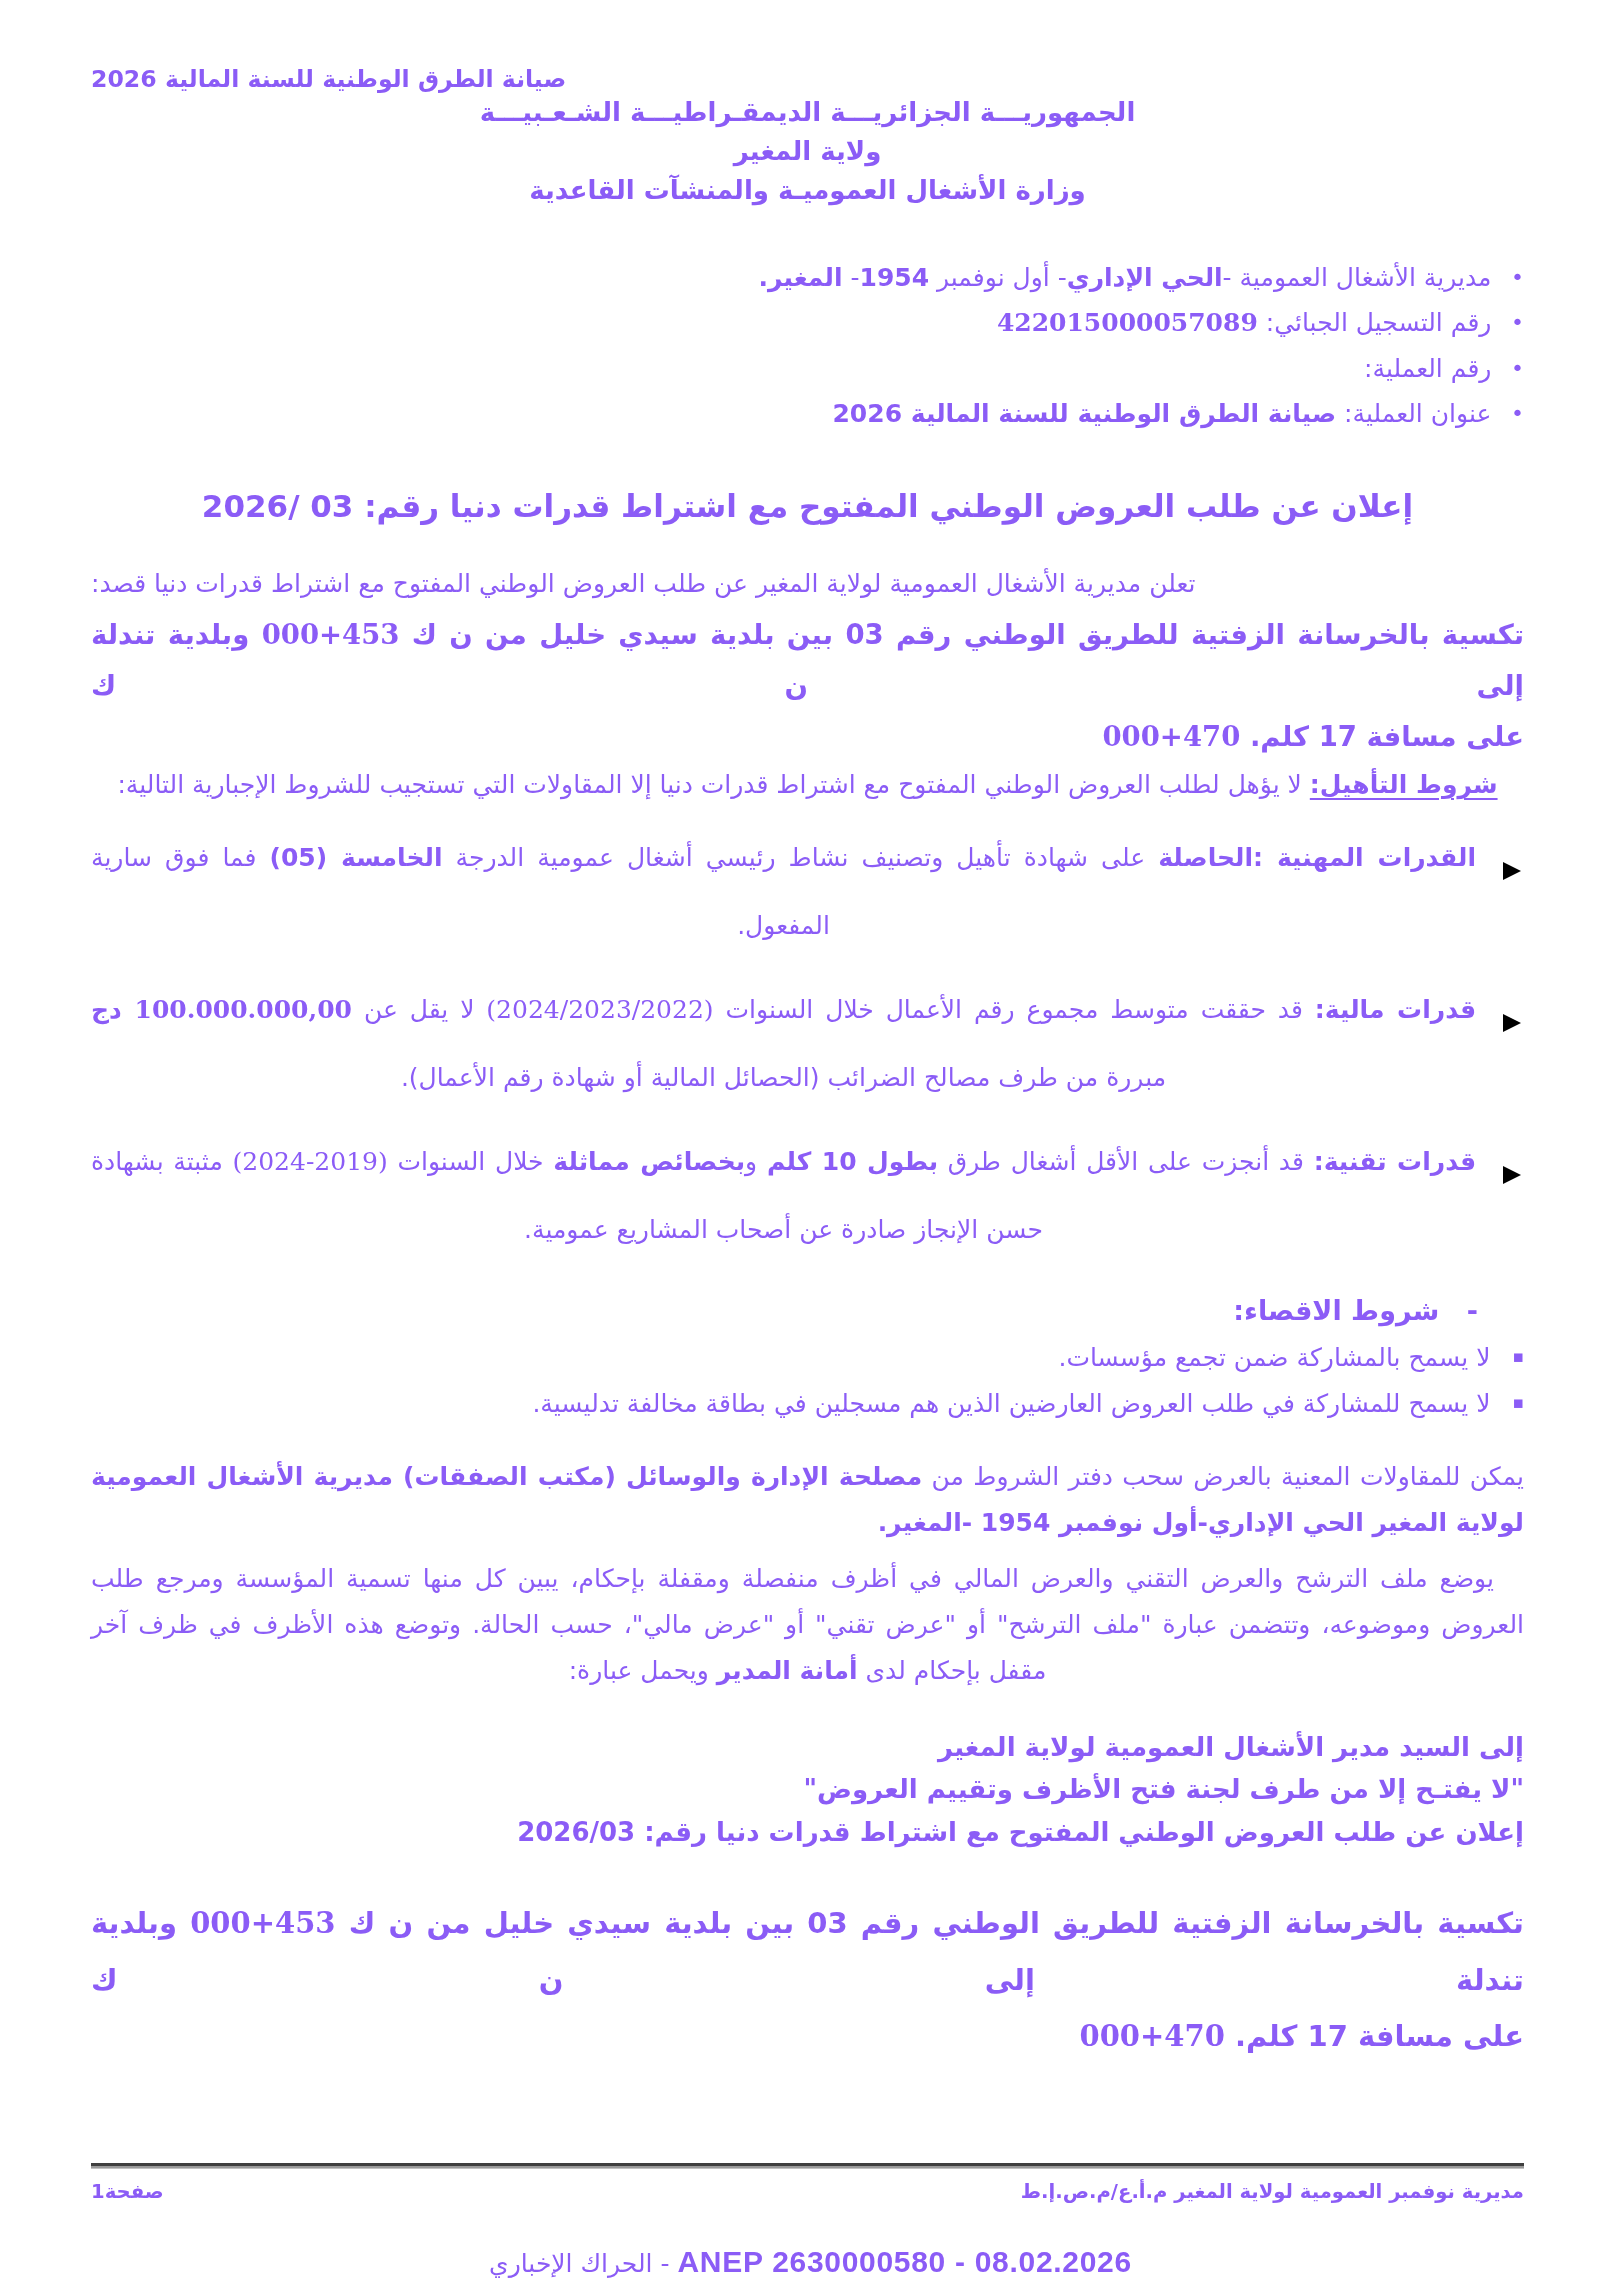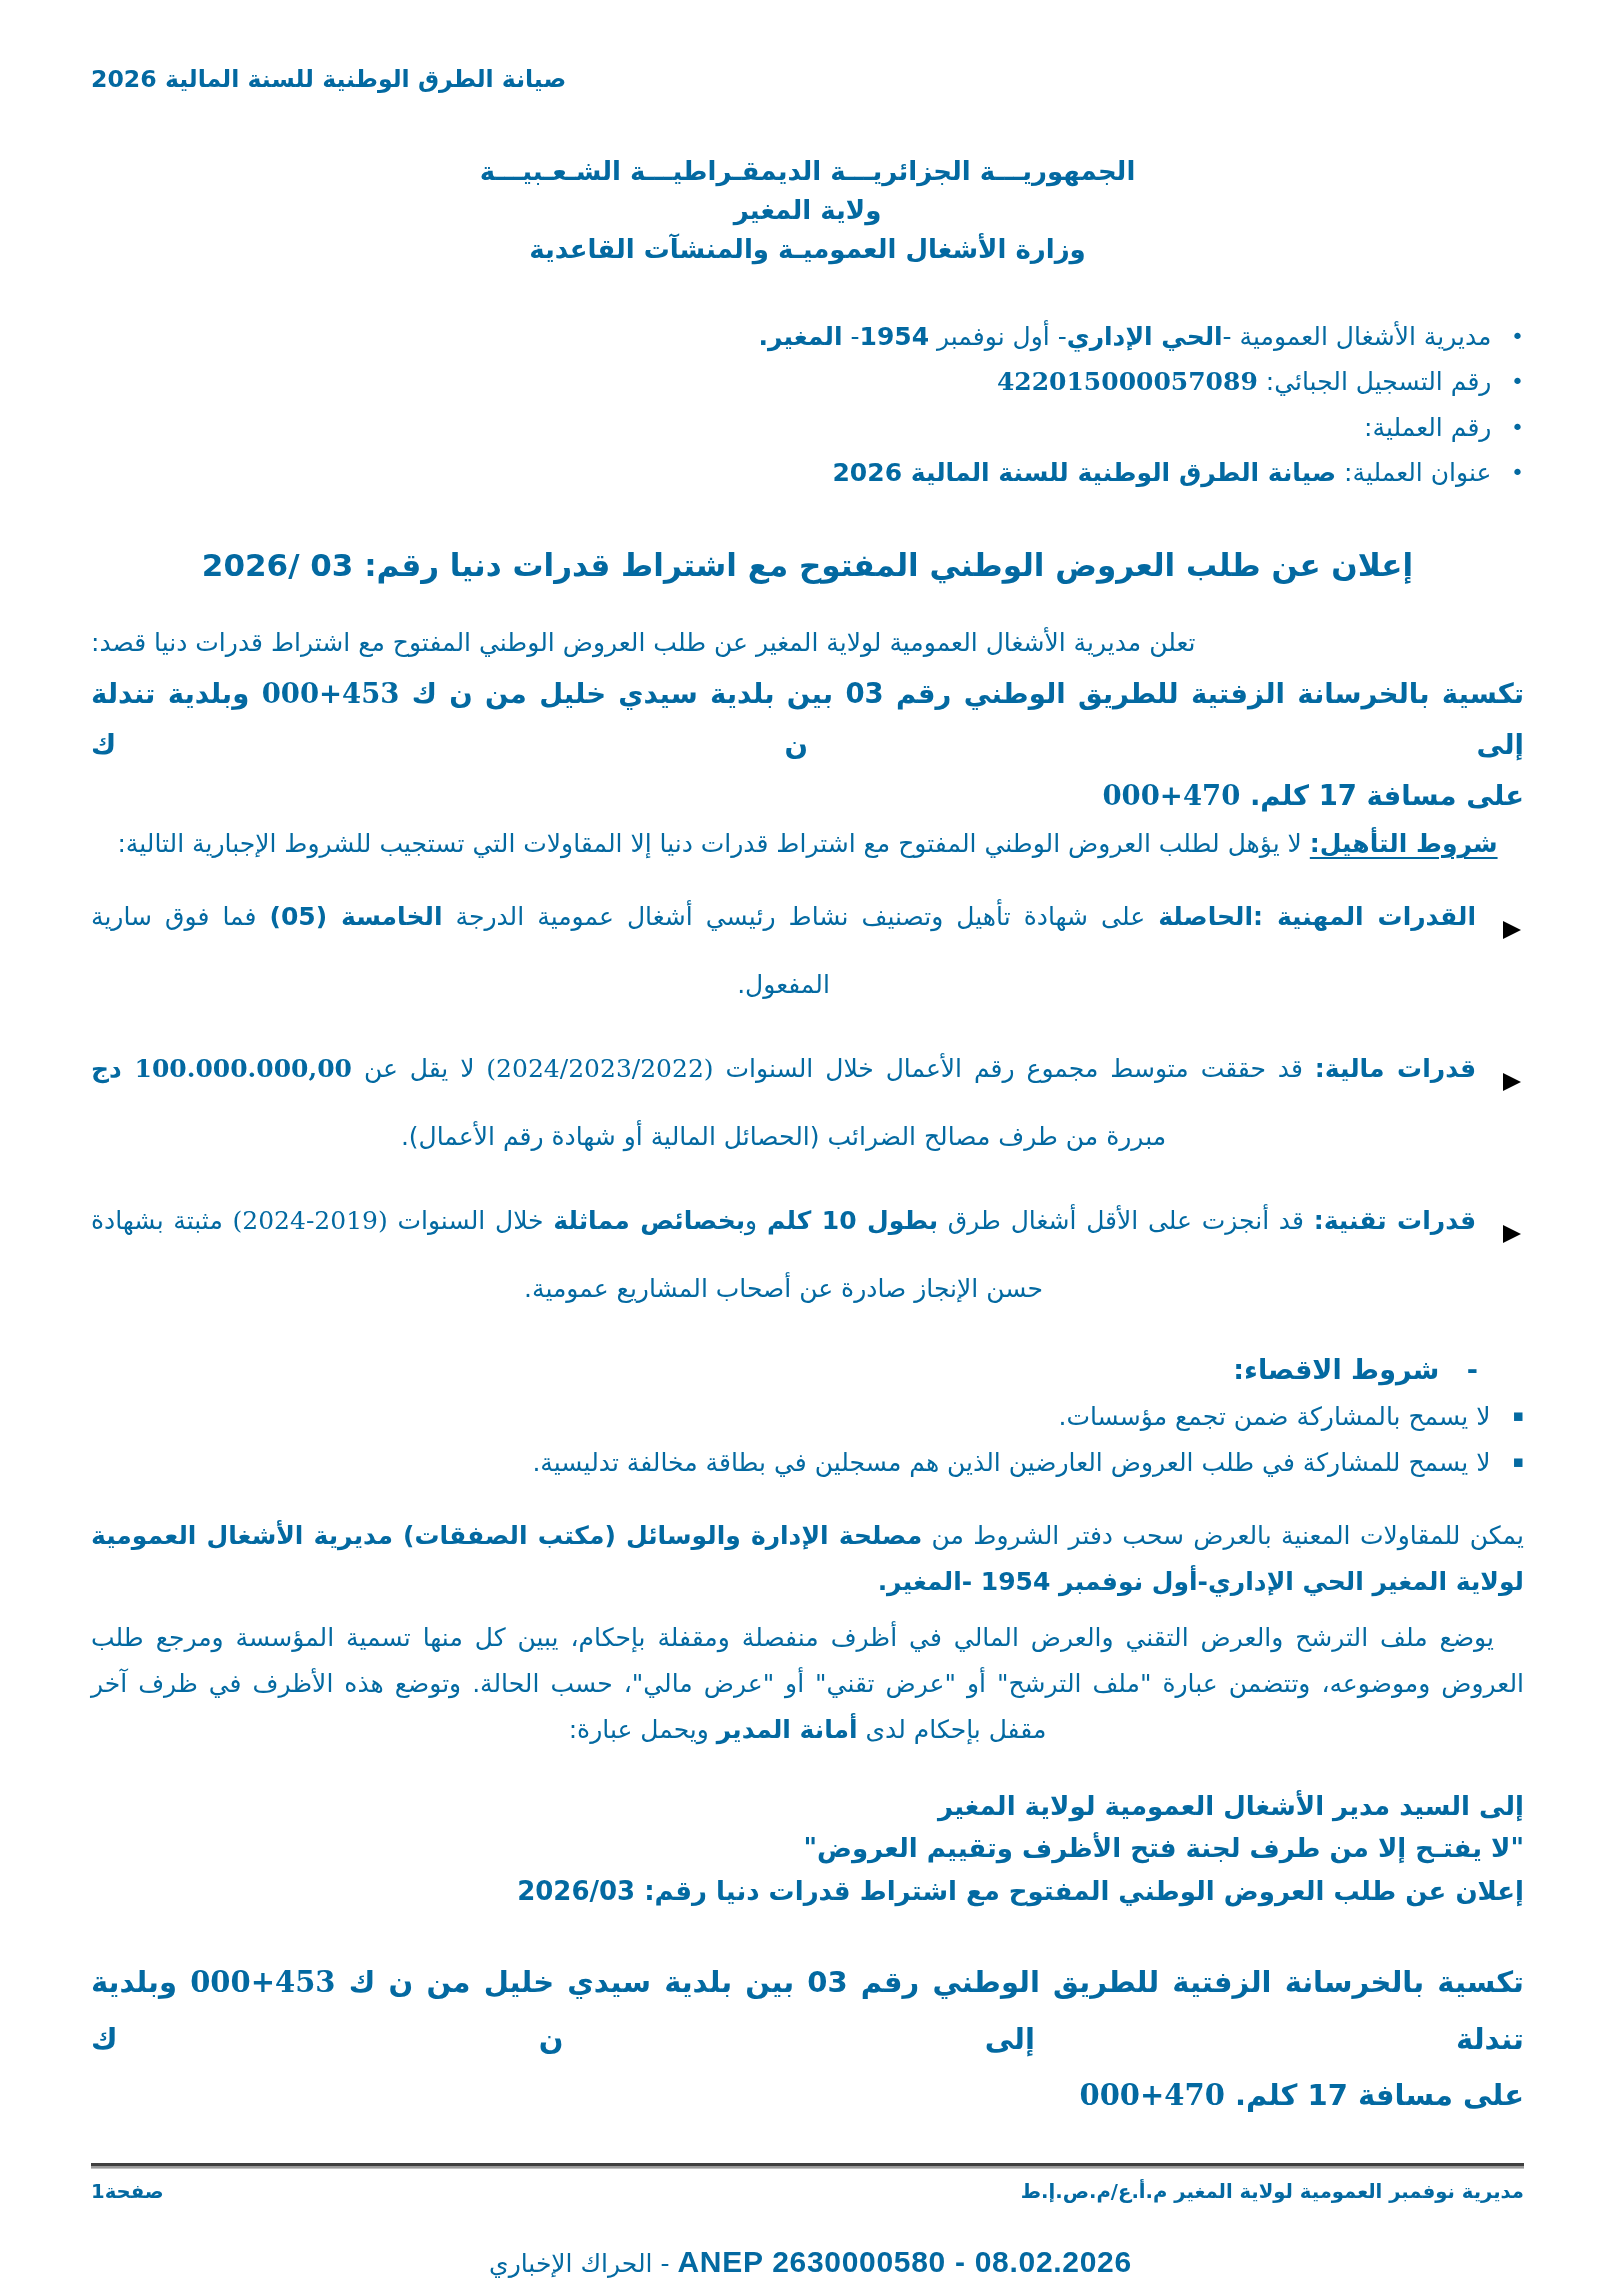--- a/index.html
+++ b/index.html
@@ -5,32 +5,32 @@
   html,body{margin:0;padding:0;background:#e8e8e8;}
   .page{
     position:relative;
     width:1623px;height:2295px;
     margin:0 auto;
     background:#ffffff;
     box-sizing:border-box;
     padding:65px 98px 0 92px;
     direction:rtl;
     font-family:"DejaVu Sans",sans-serif;
-    color:#0369a1;
+    color:#8b5cf6;
     font-size:25px;
     overflow:hidden;
   }
   .sb{font-weight:bold;}
   .su{text-decoration:underline;text-decoration-thickness:2px;text-underline-offset:5.2px;}
   .sl{direction:ltr;unicode-bidi:isolate;font-family:"DejaVu Serif","Liberation Serif",serif;}
 
   .running-header{
     text-align:left;font-weight:bold;font-size:23.6px;line-height:1.2;
   }
-  .letterhead{margin-top:59px;text-align:center;font-weight:bold;font-size:26px;line-height:1.5;}
+  .letterhead{text-align:center;font-weight:bold;font-size:26px;line-height:1.5;}
   .info-list{margin:47px 0 0 0;padding:0;list-style:none;}
   .info-list li{display:flex;gap:19.6px;align-items:baseline;line-height:1.65;margin-bottom:3.9px;}
   .dot{font-size:22px;flex:0 0 auto;transform:translateY(-1.3px);}
   .tender-title{
     margin-top:52px;text-align:center;font-weight:bold;font-size:31px;line-height:1.3;white-space:nowrap;
   }
   .intro{margin-top:38px;text-align:left;text-indent:46px;line-height:1.6;}
   .work-title{margin-top:5.2px;font-weight:bold;font-size:27.5px;line-height:1.85;}
   .work-title .l1{text-align:justify;text-align-last:justify;}
   .work-title .l2{}

